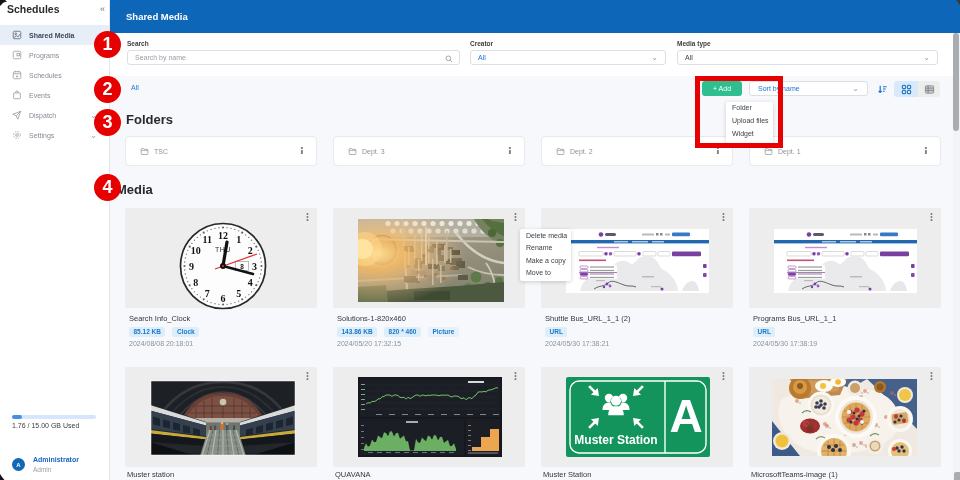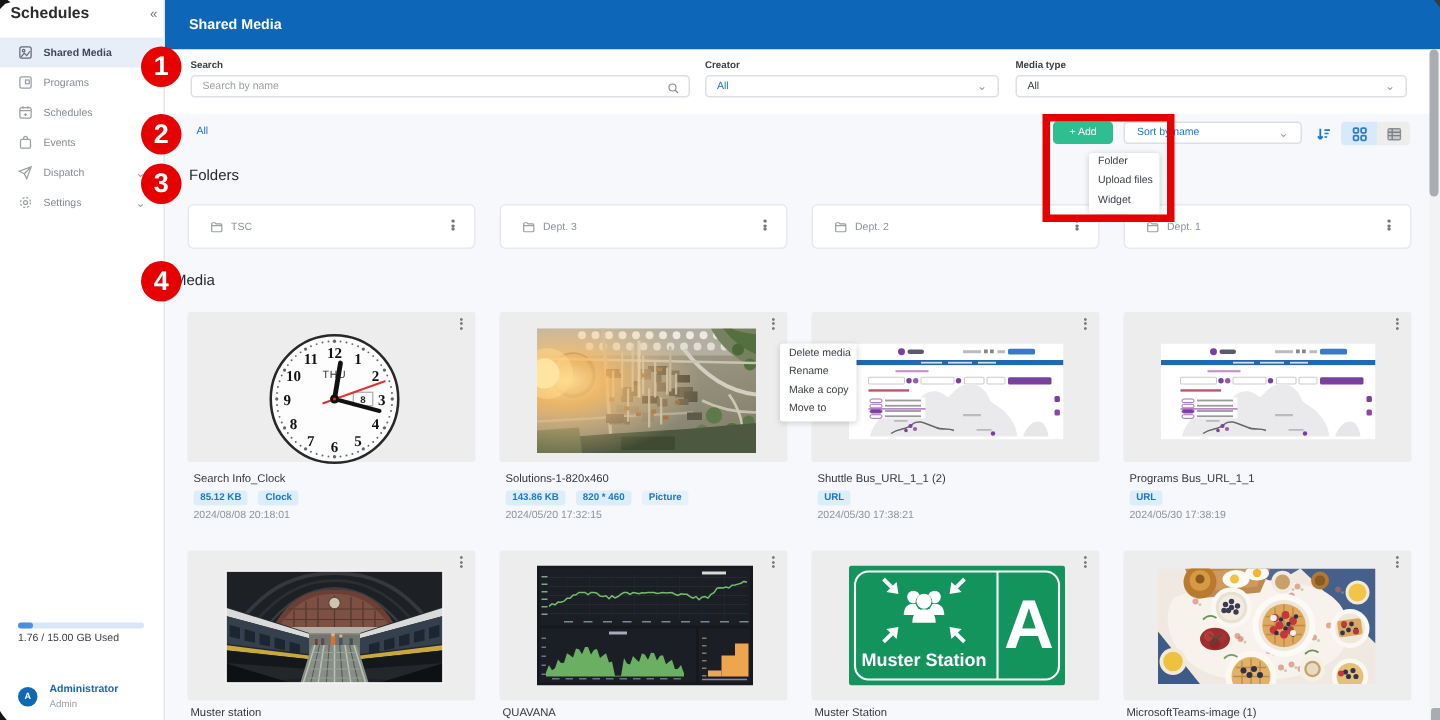--- a/index.html
+++ b/index.html
@@ -28,21 +28,21 @@
 .flabel{font-size:6.5px;color:#3c4043;font-weight:bold}
 .fbox{background:#fff;border:1px solid #dcdfe4;border-radius:3px;height:15px;font-size:7px;display:flex;align-items:center;padding:0 7px}
 .chevg{color:#9aa0a6;font-size:8px;position:absolute}
 
 #alllink{left:131px;top:84px;font-size:7px;color:#1976d2}
 #addbtn{left:702px;top:81px;width:40px;height:15px;background:#2fbe8f;border-radius:3px;color:#fff;font-size:7px;display:flex;align-items:center;justify-content:center}
 #sortbox{left:749px;top:81px;width:119px;height:15px;background:#fff;border:1px solid #dcdfe4;border-radius:3px;color:#1976d2;font-size:7px;display:flex;align-items:center;padding-left:8px}
 #viewseg{left:894px;top:81px;width:46px;height:16px;border-radius:3px;overflow:hidden;display:flex}
 #vgrid{width:24px;height:16px;background:#d8e9fb;display:flex;align-items:center;justify-content:center}
 #vlist{width:22px;height:16px;background:#ededeb;display:flex;align-items:center;justify-content:center}
-.seclabel{font-size:10px;font-weight:normal;color:#26292e}
+.seclabel{font-size:13px;font-weight:bold;color:#26292e}
 .fcard{top:136px;width:192px;height:30px;background:#fff;border:1px solid #e7e9ec;border-radius:4px;display:flex;align-items:center}
 .fcard .fname{color:#8d939c;font-size:7px;margin-left:5px}
 .dots{color:#777;font-size:8px;line-height:2.9px;text-align:center;width:4px}
 .thumb{width:192px;height:100px;background:#ededed;border-radius:2px}
 .tdots{position:absolute;right:7px;top:5px;color:#75797d;font-size:7px;line-height:2.8px;width:5px;text-align:center}
 .mtitle{font-size:7.5px;color:#33373c}
 .tagrow{display:flex;gap:7px}
 .tag{background:#ddeefb;color:#1d78c9;font-size:6.5px;border-radius:2.5px;padding:1.5px 4.5px;font-weight:bold}
 .mdate{font-size:7px;color:#8d939c}
 

